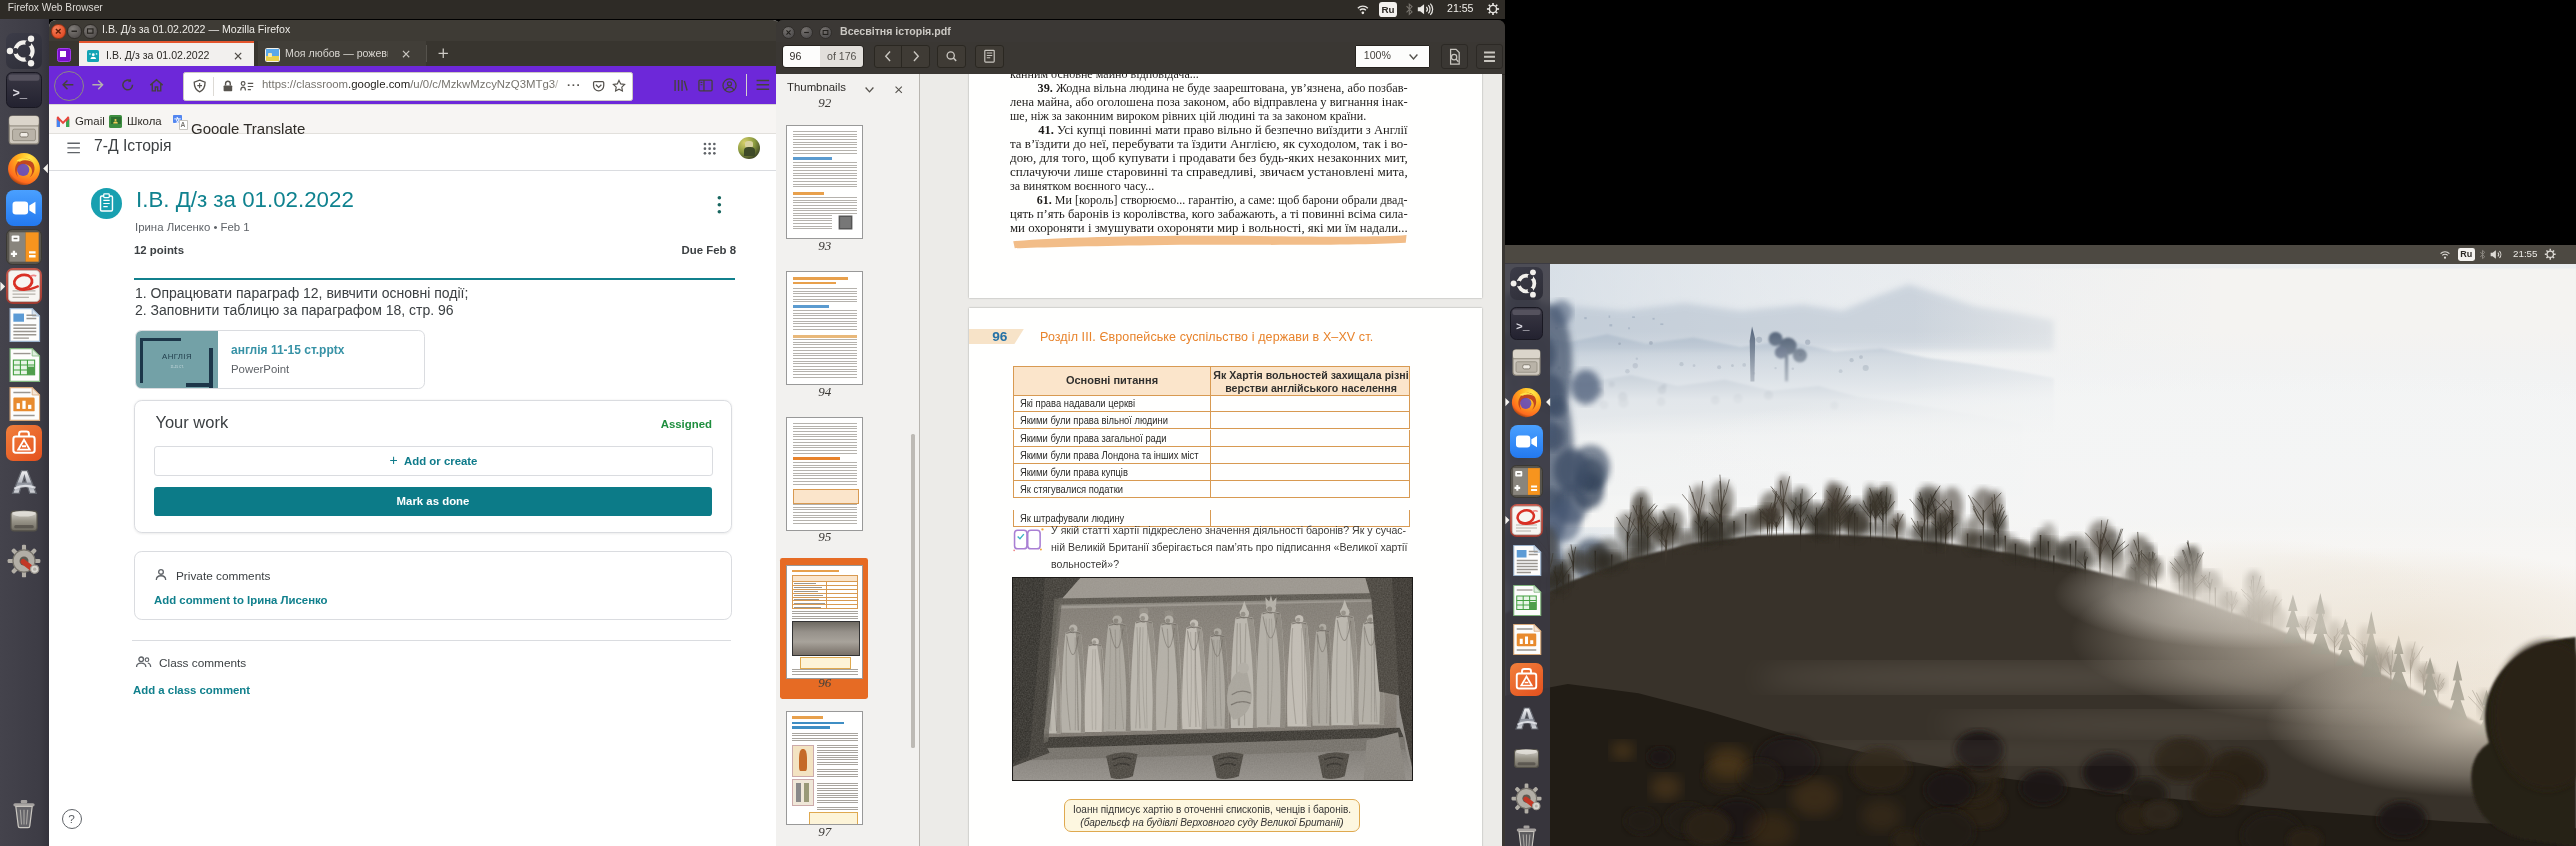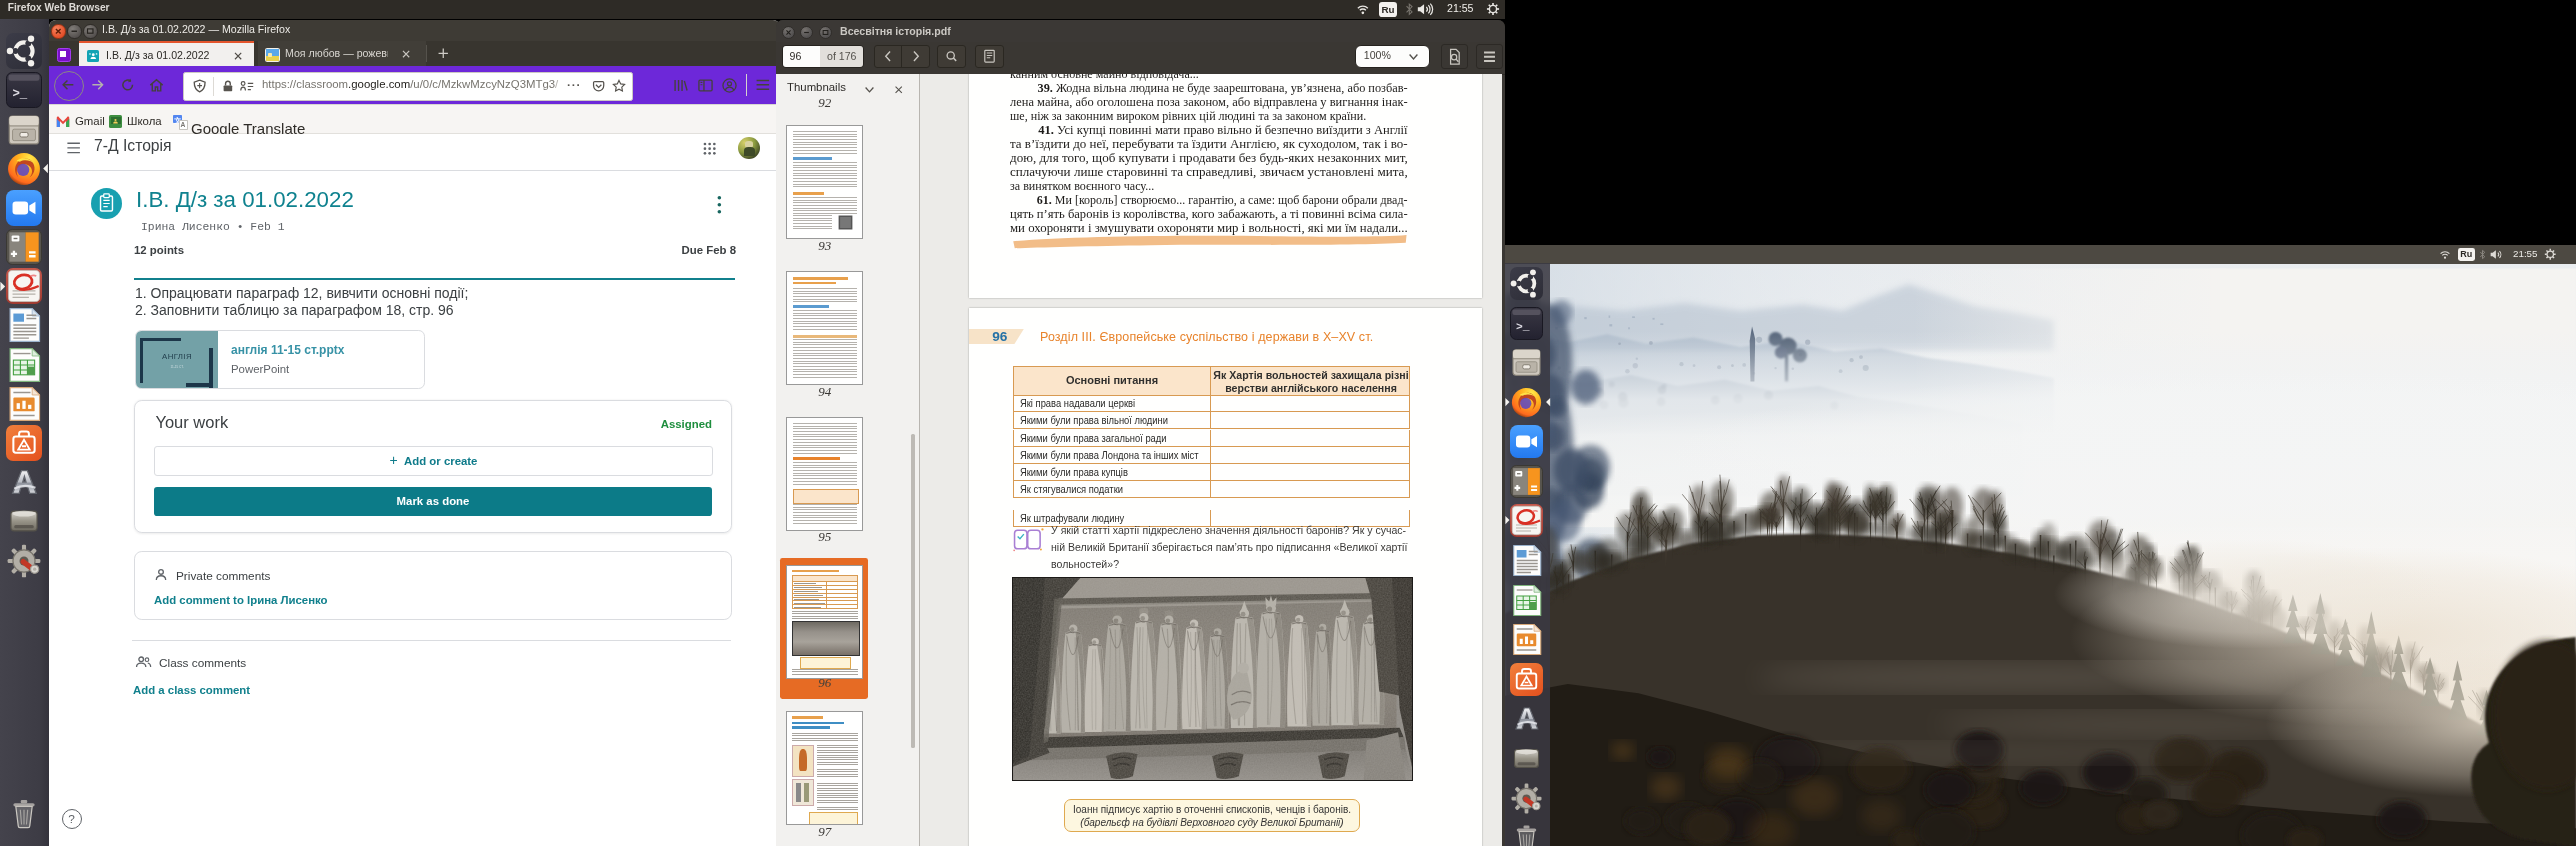--- a/index.html
+++ b/index.html
@@ -1,21 +1,21 @@
 <!DOCTYPE html>
 <html style="font-size:12.5px"><head>
 <meta charset="utf-8">
 <style>
 html,body{margin:0;padding:0;width:2576px;height:847px;overflow:hidden;background:#000;
 font-family:"Liberation Sans",sans-serif;}
 .a{position:absolute;}
 #root{position:absolute;left:0;top:0;width:2576px;height:847px;background:#000;}
 
 #topbar1{left:0;top:0;width:1505px;height:19px;background:#2e2b26;color:#e8e6e2;}
-#topbar1 .appname{left:7.8px;top:2.4px;font-size:10.2px;font-weight:bold;color:#dedbd7;}
+#topbar1 .appname{left:7.8px;top:2.4px;font-size:10.2px;font-weight:normal;color:#dedbd7;}
 #topbar2{left:1505px;top:245px;width:1071px;height:19px;background:#4d4942;color:#e8e6e2;}
 
 #dock1{left:0;top:19px;width:49px;height:828px;background:linear-gradient(90deg,#44434c 0%,#3d3c45 80%,#34333c 100%);}
 #dock2{left:1505px;top:263px;width:45px;height:583px;background:rgba(58,57,66,0.88);}
 .tile{position:absolute;border-radius:6.3px;}
 
 #ffwin{left:49px;top:20.4px;width:731px;height:826px;background:#fff;border-radius:7px 7px 0 0;}
 #fftitle{left:0;top:0;width:100%;height:20.4px;background:#3e3b35;border-radius:7px 7px 0 0;}
 #fftabs{left:0;top:20.4px;width:100%;height:26px;background:#38352f;}
 #ffnav{left:0;top:46px;width:100%;height:38px;background:#6d28d9;border-bottom:0.8px solid #d8d6d2;}
@@ -1111,21 +1111,21 @@
             <path d="M15.5 15.5 H23.5 M15.5 19.5 H23.5 M15.5 23.5 H21" stroke="#fff" stroke-width="1.5"></path>
           </svg></div>
       <div class="a" style="left:87px;top:53px;font-size:22.3px;color:#0f828f;">І.В. Д/з за 01.02.2022</div>
       <svg class="a" style="left:668px;top:61px" width="4.7" height="20.4" viewBox="0 0 6 26">
           <g fill="#17665f">
             <circle cx="3" cy="3.4" r="2.3"></circle>
             <circle cx="3" cy="12.4" r="2.3"></circle>
             <circle cx="3" cy="21.4" r="2.3"></circle>
           </g>
         </svg>
-      <div class="a" style="left:92px;top:87px;font-size:11.4px;color:#5f6368;font-family:Liberation Mono, monospace;">Ірина Лисенко • Feb 1</div>
+      <div class="a" style="left:86px;top:87px;font-size:11.4px;color:#5f6368;">Ірина Лисенко • Feb 1</div>
       <div class="a" style="left:85px;top:110px;font-size:11.4px;font-weight:bold;color:#3c4043;">12 points</div>
       <div class="a" style="left:632px;top:110px;width:55px;text-align:right;font-size:11.4px;font-weight:bold;color:#3c4043;">Due Feb 8</div>
       <div class="a" style="left:85px;top:144px;width:601px;height:1.6px;background:#11808d;"></div>
       <div class="a" style="left:86px;top:151px;font-size:14px;color:#3c4043;line-height:17px;">1. Опрацювати параграф 12, вивчити основні події;<br>2. Заповнити таблицю за параграфом 18, стр. 96</div>
       <div class="a" style="left:86px;top:196px;width:288px;height:57px;border:0.8px solid #dadce0;border-radius:6.3px;overflow:hidden;background:#fff;">
         <div class="a" style="left:0;top:0;width:82px;height:57px;background:#73a1a7;">
           <div class="a" style="left:3.9px;top:7px;width:41px;height:3.1px;background:#1c3649;"></div>
           <div class="a" style="left:3.9px;top:7px;width:3.1px;height:45px;background:#1c3649;"></div>
           <div class="a" style="left:73px;top:16.5px;width:3.9px;height:40px;background:#1c3649;"></div>
           <div class="a" style="left:50px;top:52px;width:27px;height:3.9px;background:#1c3649;"></div>
@@ -1187,21 +1187,21 @@
             <path d="M15 7 L20.5 13 L15 19" stroke="#c9c6c0" stroke-width="1.8" fill="none"></path>
           </svg></div>
       <div class="a" style="left:161px;top:3.1px;width:27px;height:20.4px;background:#3f3b35;border:0.8px solid #2a2721;border-radius:3.1px;"><svg width="27" height="20.4" viewBox="0 0 34 26">
             <circle cx="16" cy="12" r="4.6" fill="none" stroke="#c9c6c0" stroke-width="1.7"></circle>
             <path d="M19.4 15.4 L23 19" stroke="#c9c6c0" stroke-width="1.9"></path>
           </svg></div>
       <div class="a" style="left:199px;top:3.1px;width:27px;height:20.4px;background:#3f3b35;border:0.8px solid #2a2721;border-radius:3.1px;"><svg width="27" height="20.4" viewBox="0 0 34 26">
             <rect x="11" y="5.5" width="12" height="15" rx="1" fill="none" stroke="#c9c6c0" stroke-width="1.5"></rect>
             <path d="M13.5 9 H20.5 M13.5 12 H20.5 M13.5 15 H18" stroke="#c9c6c0" stroke-width="1.3"></path>
           </svg></div>
-      <div class="a" style="left:579px;top:3.1px;width:73px;height:20.4px;background:#fdfdfc;border-radius:6px;border:0.8px solid #26231f;">
+      <div class="a" style="left:579px;top:3.1px;width:73px;height:20.4px;background:#fdfdfc;border-radius:1px;border:0.8px solid #26231f;">
           <div class="a" style="left:7.8px;top:0;font-size:10.6px;line-height:19.6px;color:#46433e;">100%</div>
           <svg class="a" style="left:52px;top:6.3px" width="11" height="7.8" viewBox="0 0 14 10">
             <path d="M2 2 L7 7.5 L12 2" stroke="#55524d" stroke-width="1.8" fill="none"></path>
           </svg>
         </div>
       <div class="a" style="left:665px;top:1.6px;width:25px;height:23.5px;border:0.8px solid #2c2925;border-radius:3.1px;"><svg width="25" height="23.5" viewBox="0 0 32 30">
             <path d="M11 5.5 H18 L22 9.5 V24.5 H11 Z" fill="none" stroke="#c9c6c0" stroke-width="1.6"></path>
             <circle cx="15.5" cy="15.5" r="3.4" fill="none" stroke="#c9c6c0" stroke-width="1.6"></circle>
             <path d="M18 18 L21 21.5" stroke="#c9c6c0" stroke-width="1.8"></path>
           </svg></div>

